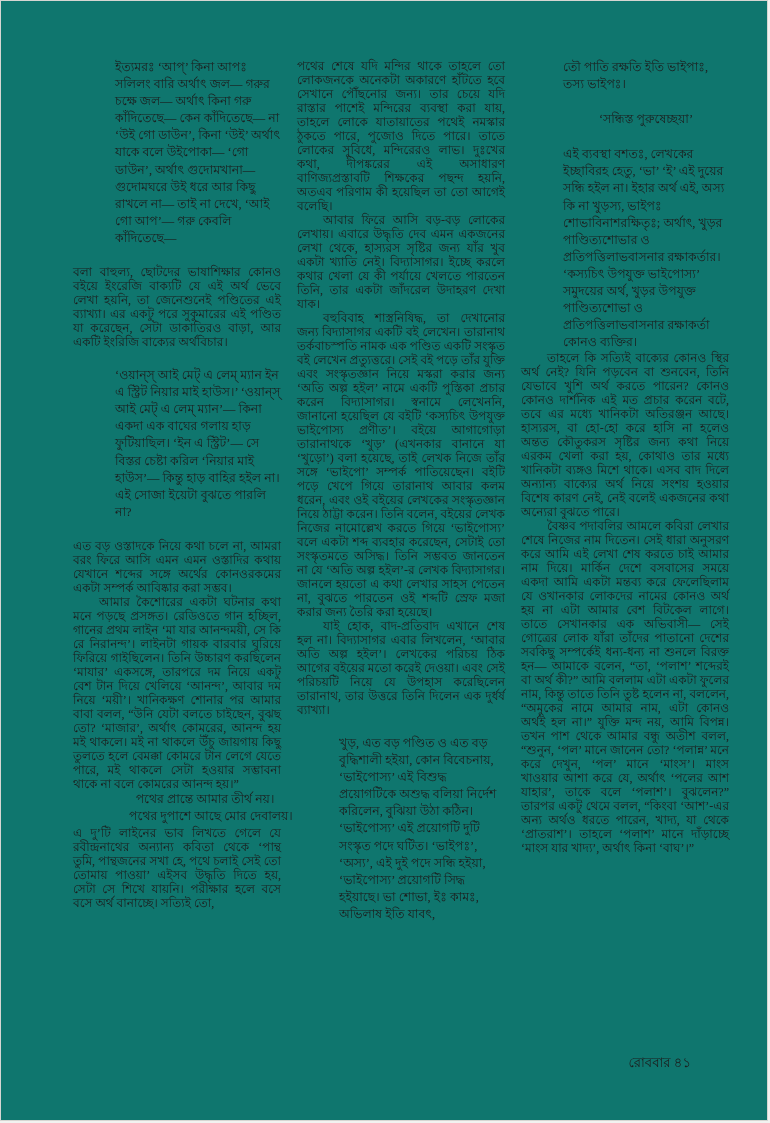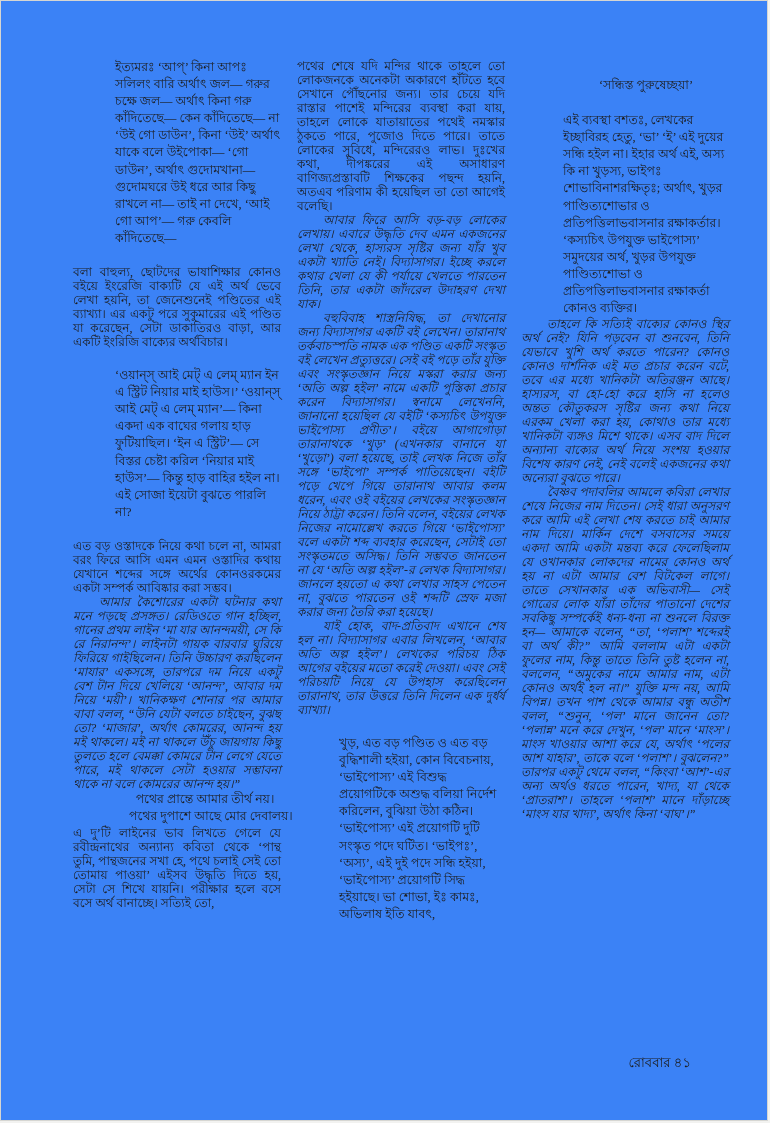--- a/index.html
+++ b/index.html
@@ -3,34 +3,34 @@
 <meta charset="utf-8">
 <style>
   html,body{margin:0;padding:0;}
   body{
     width:770px;height:1123px;overflow:hidden;
     background:#f2f2f0;
     font-family:"Liberation Serif","DejaVu Serif",serif;
   }
   .page{
     position:relative;width:768px;height:1121px;
-    background:#3b82f6;border:1px solid #d6d6d2;box-sizing:border-box;
+    background:#0f766e;border:1px solid #d6d6d2;box-sizing:border-box;
     color:#1c1c1c;
   }
   .columns{
     position:absolute;left:72px;top:58px;
     display:flex;gap:16px;align-items:flex-start;
   }
   .col{width:208px;}
   .blk{margin:0;}
   .body{
     font-size:12px;line-height:14px;
     text-align:justify;text-justify:inter-word;
   }
-  .indent{text-indent:26px;font-style:italic;}
+  .indent{text-indent:26px;}
   .quote{
     font-size:12.4px;line-height:17.1px;
     margin-left:42px;text-align:left;
   }
   .quote-center{
     font-size:12.4px;line-height:17.1px;
     margin-left:42px;text-align:center;
   }
   .verse{
     font-size:12.4px;line-height:17.4px;
@@ -58,20 +58,21 @@
         <p class="blk body">এ দু’টি লাইনের ভাব লিখতে গেলে যে রবীন্দ্রনাথের অন্যান্য কবিতা থেকে ‘পান্থ তুমি, পান্থজনের সখা হে, পথে চলাই সেই তো তোমায় পাওয়া’ এইসব উদ্ধৃতি দিতে হয়, সেটা সে শিখে যায়নি। পরীক্ষার হলে বসে বসে অর্থ বানাচ্ছে। সত্যিই তো,</p>
       </div>
     <div class="col">
         <p class="blk body">পথের শেষে যদি মন্দির থাকে তাহলে তো লোকজনকে অনেকটা অকারণে হাঁটতে হবে সেখানে পৌঁছনোর জন্য। তার চেয়ে যদি রাস্তার পাশেই মন্দিরের ব্যবস্থা করা যায়, তাহলে লোকে যাতায়াতের পথেই নমস্কার ঠুকতে পারে, পুজোও দিতে পারে। তাতে লোকের সুবিধে, মন্দিরেরও লাভ। দুঃখের কথা, দীপঙ্করের এই অসাধারণ বাণিজ্যপ্রস্তাবটি শিক্ষকের পছন্দ হয়নি, অতএব পরিণাম কী হয়েছিল তা তো আগেই বলেছি।</p>
         <p class="blk body indent">আবার ফিরে আসি বড়-বড় লোকের লেখায়। এবারে উদ্ধৃতি দেব এমন একজনের লেখা থেকে, হাস্যরস সৃষ্টির জন্য যাঁর খুব একটা খ্যাতি নেই। বিদ্যাসাগর। ইচ্ছে করলে কথার খেলা যে কী পর্যায়ে খেলতে পারতেন তিনি, তার একটা জাঁদরেল উদাহরণ দেখা যাক।</p>
         <p class="blk body indent">বহুবিবাহ শাস্ত্রনিষিদ্ধ, তা দেখানোর জন্য বিদ্যাসাগর একটি বই লেখেন। তারানাথ তর্কবাচস্পতি নামক এক পণ্ডিত একটি সংস্কৃত বই লেখেন প্রত্যুত্তরে। সেই বই পড়ে তাঁর যুক্তি এবং সংস্কৃতজ্ঞান নিয়ে মস্করা করার জন্য ‘অতি অল্প হইল’ নামে একটি পুস্তিকা প্রচার করেন বিদ্যাসাগর। স্বনামে লেখেননি, জানানো হয়েছিল যে বইটি ‘কস্যচিৎ উপযুক্ত ভাইপোস্য প্রণীত’। বইয়ে আগাগোড়া তারানাথকে ‘খুড়’ (এখনকার বানানে যা ‘খুড়ো’) বলা হয়েছে, তাই লেখক নিজে তাঁর সঙ্গে ‘ভাইপো’ সম্পর্ক পাতিয়েছেন। বইটি পড়ে খেপে গিয়ে তারানাথ আবার কলম ধরেন, এবং ওই বইয়ের লেখকের সংস্কৃতজ্ঞান নিয়ে ঠাট্টা করেন। তিনি বলেন, বইয়ের লেখক নিজের নামোল্লেখ করতে গিয়ে ‘ভাইপোস্য’ বলে একটা শব্দ ব্যবহার করেছেন, সেটাই তো সংস্কৃতমতে অসিদ্ধ। তিনি সম্ভবত জানতেন না যে ‘অতি অল্প হইল’-র লেখক বিদ্যাসাগর। জানলে হয়তো এ কথা লেখার সাহস পেতেন না, বুঝতে পারতেন ওই শব্দটি স্রেফ মজা করার জন্য তৈরি করা হয়েছে।</p>
         <p class="blk body indent">যাই হোক, বাদ-প্রতিবাদ এখানে শেষ হল না। বিদ্যাসাগর এবার লিখলেন, ‘আবার অতি অল্প হইল’। লেখকের পরিচয় ঠিক আগের বইয়ের মতো করেই দেওয়া। এবং সেই পরিচয়টি নিয়ে যে উপহাস করেছিলেন তারানাথ, তার উত্তরে তিনি দিলেন এক দুর্ধর্ষ ব্যাখ্যা।</p>
         <p class="blk quote gap-top">খুড়, এত বড় পণ্ডিত ও এত বড় বুদ্ধিশালী হইয়া, কোন বিবেচনায়, ‘ভাইপোস্য’ এই বিশুদ্ধ প্রয়োগটিকে অশুদ্ধ বলিয়া নির্দেশ করিলেন, বুঝিয়া উঠা কঠিন। ‘ভাইপোস্য’ এই প্রয়োগটি দুটি সংস্কৃত পদে ঘটিত। ‘ভাইপঃ’, ‘অস্য’, এই দুই পদে সন্ধি হইয়া, ‘ভাইপোস্য’ প্রয়োগটি সিদ্ধ হইয়াছে। ভা শোভা, ইঃ কামঃ, অভিলাষ ইতি যাবৎ,</p>
       </div>
     <div class="col">
+        <p class="blk quote">তৌ পাতি রক্ষতি ইতি ভাইপাঃ, তস্য ভাইপঃ।</p>
         <p class="blk quote-center gap-top">‘সন্ধিস্ত পুরুষেচ্ছয়া’</p>
         <p class="blk quote gap-top">এই ব্যবস্থা বশতঃ, লেখকের ইচ্ছাবিরহ হেতু, ‘ভা’ ‘ই’ এই দুয়ের সন্ধি হইল না। ইহার অর্থ এই, অস্য কি না খুড়স্য, ভাইপঃ শোভাবিনাশরক্ষিতৃঃ; অর্থাৎ, খুড়র পাণ্ডিত্যশোভার ও প্রতিপত্তিলাভবাসনার রক্ষাকর্তার। ‘কস্যচিৎ উপযুক্ত ভাইপোস্য’ সমুদয়ের অর্থ, খুড়র উপযুক্ত পাণ্ডিত্যশোভা ও প্রতিপত্তিলাভবাসনার রক্ষাকর্তা কোনও ব্যক্তির।</p>
         <p class="blk body indent">তাহলে কি সত্যিই বাক্যের কোনও স্থির অর্থ নেই? যিনি পড়বেন বা শুনবেন, তিনি যেভাবে খুশি অর্থ করতে পারেন? কোনও কোনও দার্শনিক এই মত প্রচার করেন বটে, তবে এর মধ্যে খানিকটা অতিরঞ্জন আছে। হাস্যরস, বা হো-হো করে হাসি না হলেও অন্তত কৌতুকরস সৃষ্টির জন্য কথা নিয়ে এরকম খেলা করা হয়, কোথাও তার মধ্যে খানিকটা ব্যঙ্গও মিশে থাকে। এসব বাদ দিলে অন্যান্য বাক্যের অর্থ নিয়ে সংশয় হওয়ার বিশেষ কারণ নেই, নেই বলেই একজনের কথা অন্যেরা বুঝতে পারে।</p>
         <p class="blk body indent">বৈষ্ণব পদাবলির আমলে কবিরা লেখার শেষে নিজের নাম দিতেন। সেই ধারা অনুসরণ করে আমি এই লেখা শেষ করতে চাই আমার নাম দিয়ে। মার্কিন দেশে বসবাসের সময়ে একদা আমি একটা মন্তব্য করে ফেলেছিলাম যে ওখানকার লোকদের নামের কোনও অর্থ হয় না এটা আমার বেশ বিটকেল লাগে। তাতে সেখানকার এক অভিবাসী— সেই গোত্রের লোক যাঁরা তাঁদের পাতানো দেশের সবকিছু সম্পর্কেই ধন্য-ধন্য না শুনলে বিরক্ত হন— আমাকে বলেন, “তা, ‘পলাশ’ শব্দেরই বা অর্থ কী?” আমি বললাম এটা একটা ফুলের নাম, কিন্তু তাতে তিনি তুষ্ট হলেন না, বললেন, “অমুকের নামে আমার নাম, এটা কোনও অর্থই হল না।” যুক্তি মন্দ নয়, আমি বিপন্ন। তখন পাশ থেকে আমার বন্ধু অতীশ বলল, “শুনুন, ‘পল’ মানে জানেন তো? ‘পলান্ন’ মনে করে দেখুন, ‘পল’ মানে ‘মাংস’। মাংস খাওয়ার আশা করে যে, অর্থাৎ ‘পলের আশ যাহার’, তাকে বলে ‘পলাশ’। বুঝলেন?” তারপর একটু থেমে বলল, “কিংবা ‘আশ’-এর অন্য অর্থও ধরতে পারেন, খাদ্য, যা থেকে ‘প্রাতরাশ’। তাহলে ‘পলাশ’ মানে দাঁড়াচ্ছে ‘মাংস যার খাদ্য’, অর্থাৎ কিনা ‘বাঘ’।”</p>
       </div>
   </div>
   <div class="page-footer">রোববার ৪১</div>
 </div>
 
 </body></html>

